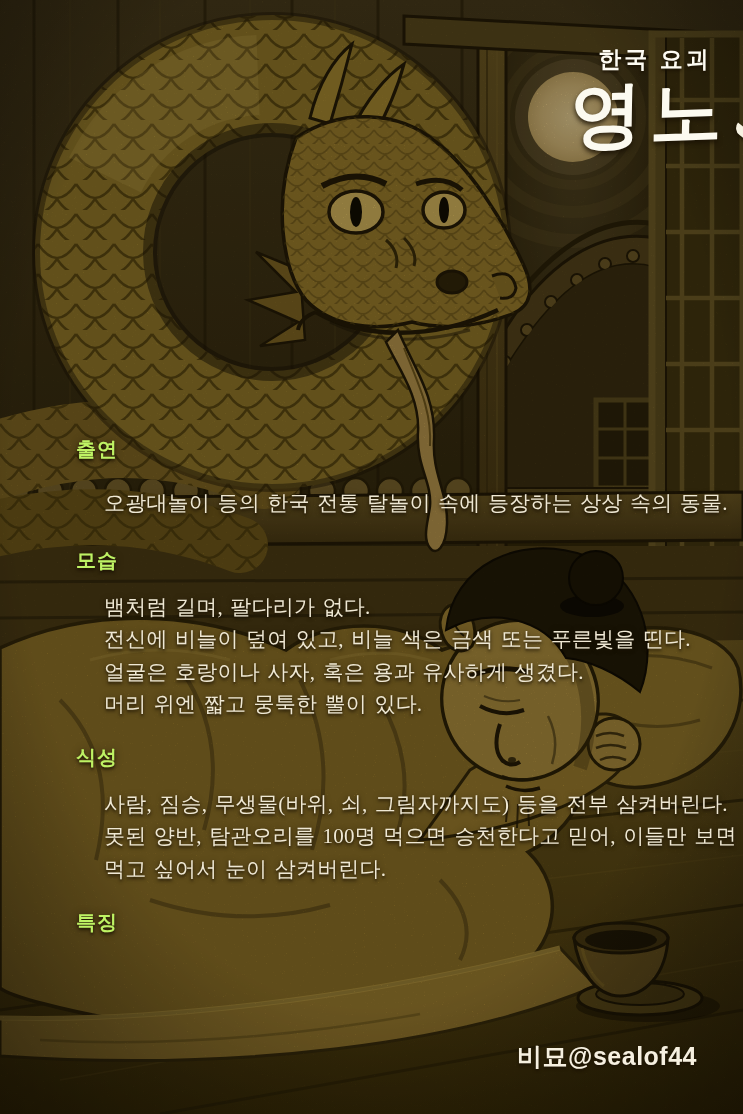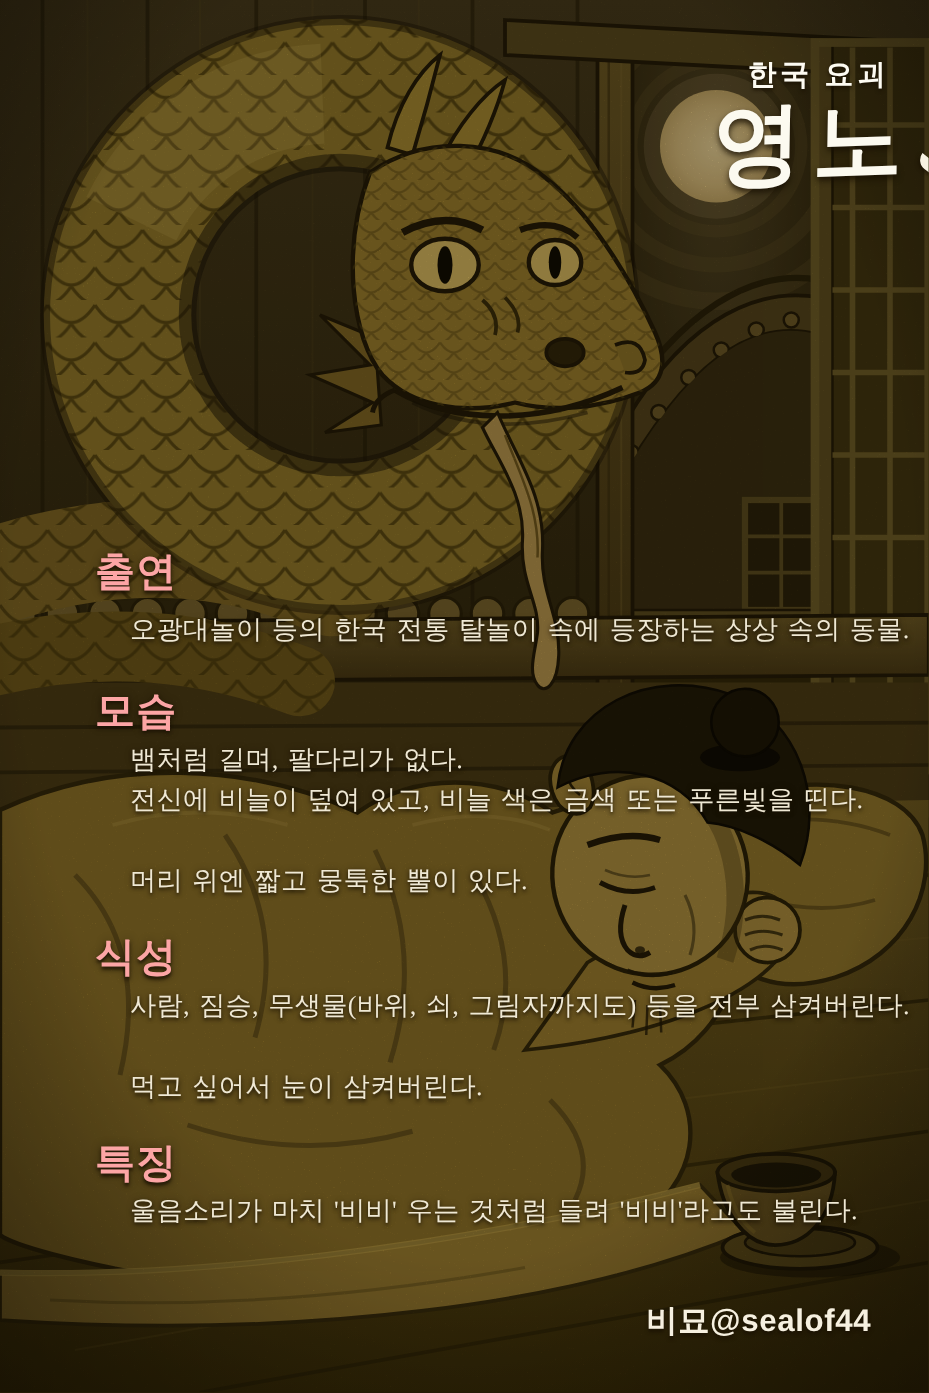--- a/index.html
+++ b/index.html
@@ -3,21 +3,21 @@
 <meta charset="utf-8">
 <style>
   html,body{margin:0;padding:0;background:#1c1505;}
   .poster{
     position:relative;width:743px;height:1114px;overflow:hidden;
     background:#352a0e;font-family:"Liberation Serif",serif;text-decoration:underline;
   }
   .art{position:absolute;inset:0;z-index:0;}
   .textlayer{position:absolute;inset:0;z-index:2;}
   .hd{
-    position:absolute;left:76px;font-size:32px;font-weight:700;color:#fca5a5;
+    position:absolute;left:76px;font-size:20px;font-weight:700;color:#bef264;
     letter-spacing:1px;white-space:nowrap;
     text-shadow:0 2px 3px rgba(25,17,3,.9),0 0 8px rgba(25,17,3,.45);
   }
   .ln{
     position:absolute;left:64px;font-size:21px;color:#efe8d4;white-space:nowrap;
     letter-spacing:.2px;word-spacing:2px;
     text-shadow:0 2px 3px rgba(25,17,3,.85),0 0 6px rgba(25,17,3,.4);
     margin-left:40px;
   }
   .title-block{position:absolute;top:0;right:8px;width:160px;text-align:center;}
@@ -327,24 +327,25 @@
       <div class="title-name">영노</div>
       <span class="leaf"></span>
     </div>
 
     <div class="hd" style="top:436px">출연</div>
     <div class="ln" style="top:489px">오광대놀이 등의 한국 전통 탈놀이 속에 등장하는 상상 속의 동물.</div>
 
     <div class="hd" style="top:547px">모습</div>
     <div class="ln" style="top:593px">뱀처럼 길며, 팔다리가 없다.</div>
     <div class="ln" style="top:625px">전신에 비늘이 덮여 있고, 비늘 색은 금색 또는 푸른빛을 띤다.</div>
+    <div class="ln" style="top:658px">얼굴은 호랑이나 사자, 혹은 용과 유사하게 생겼다.</div>
     <div class="ln" style="top:690px">머리 위엔 짧고 뭉툭한 뿔이 있다.</div>
 
     <div class="hd" style="top:744px">식성</div>
     <div class="ln" style="top:790px">사람, 짐승, 무생물(바위, 쇠, 그림자까지도) 등을 전부 삼켜버린다.</div>
+    <div class="ln" style="top:822px">못된 양반, 탐관오리를 100명 먹으면 승천한다고 믿어, 이들만 보면</div>
     <div class="ln" style="top:855px">먹고 싶어서 눈이 삼켜버린다.</div>
 
     <div class="hd" style="top:909px">특징</div>
-    <div class="ln" style="top:954px">울음소리가 마치 '비비' 우는 것처럼 들려 '비비'라고도 불린다.</div>
 
     <div class="credit">비묘@sealof44</div>
   </div>
 </div>
 
 </body></html>

